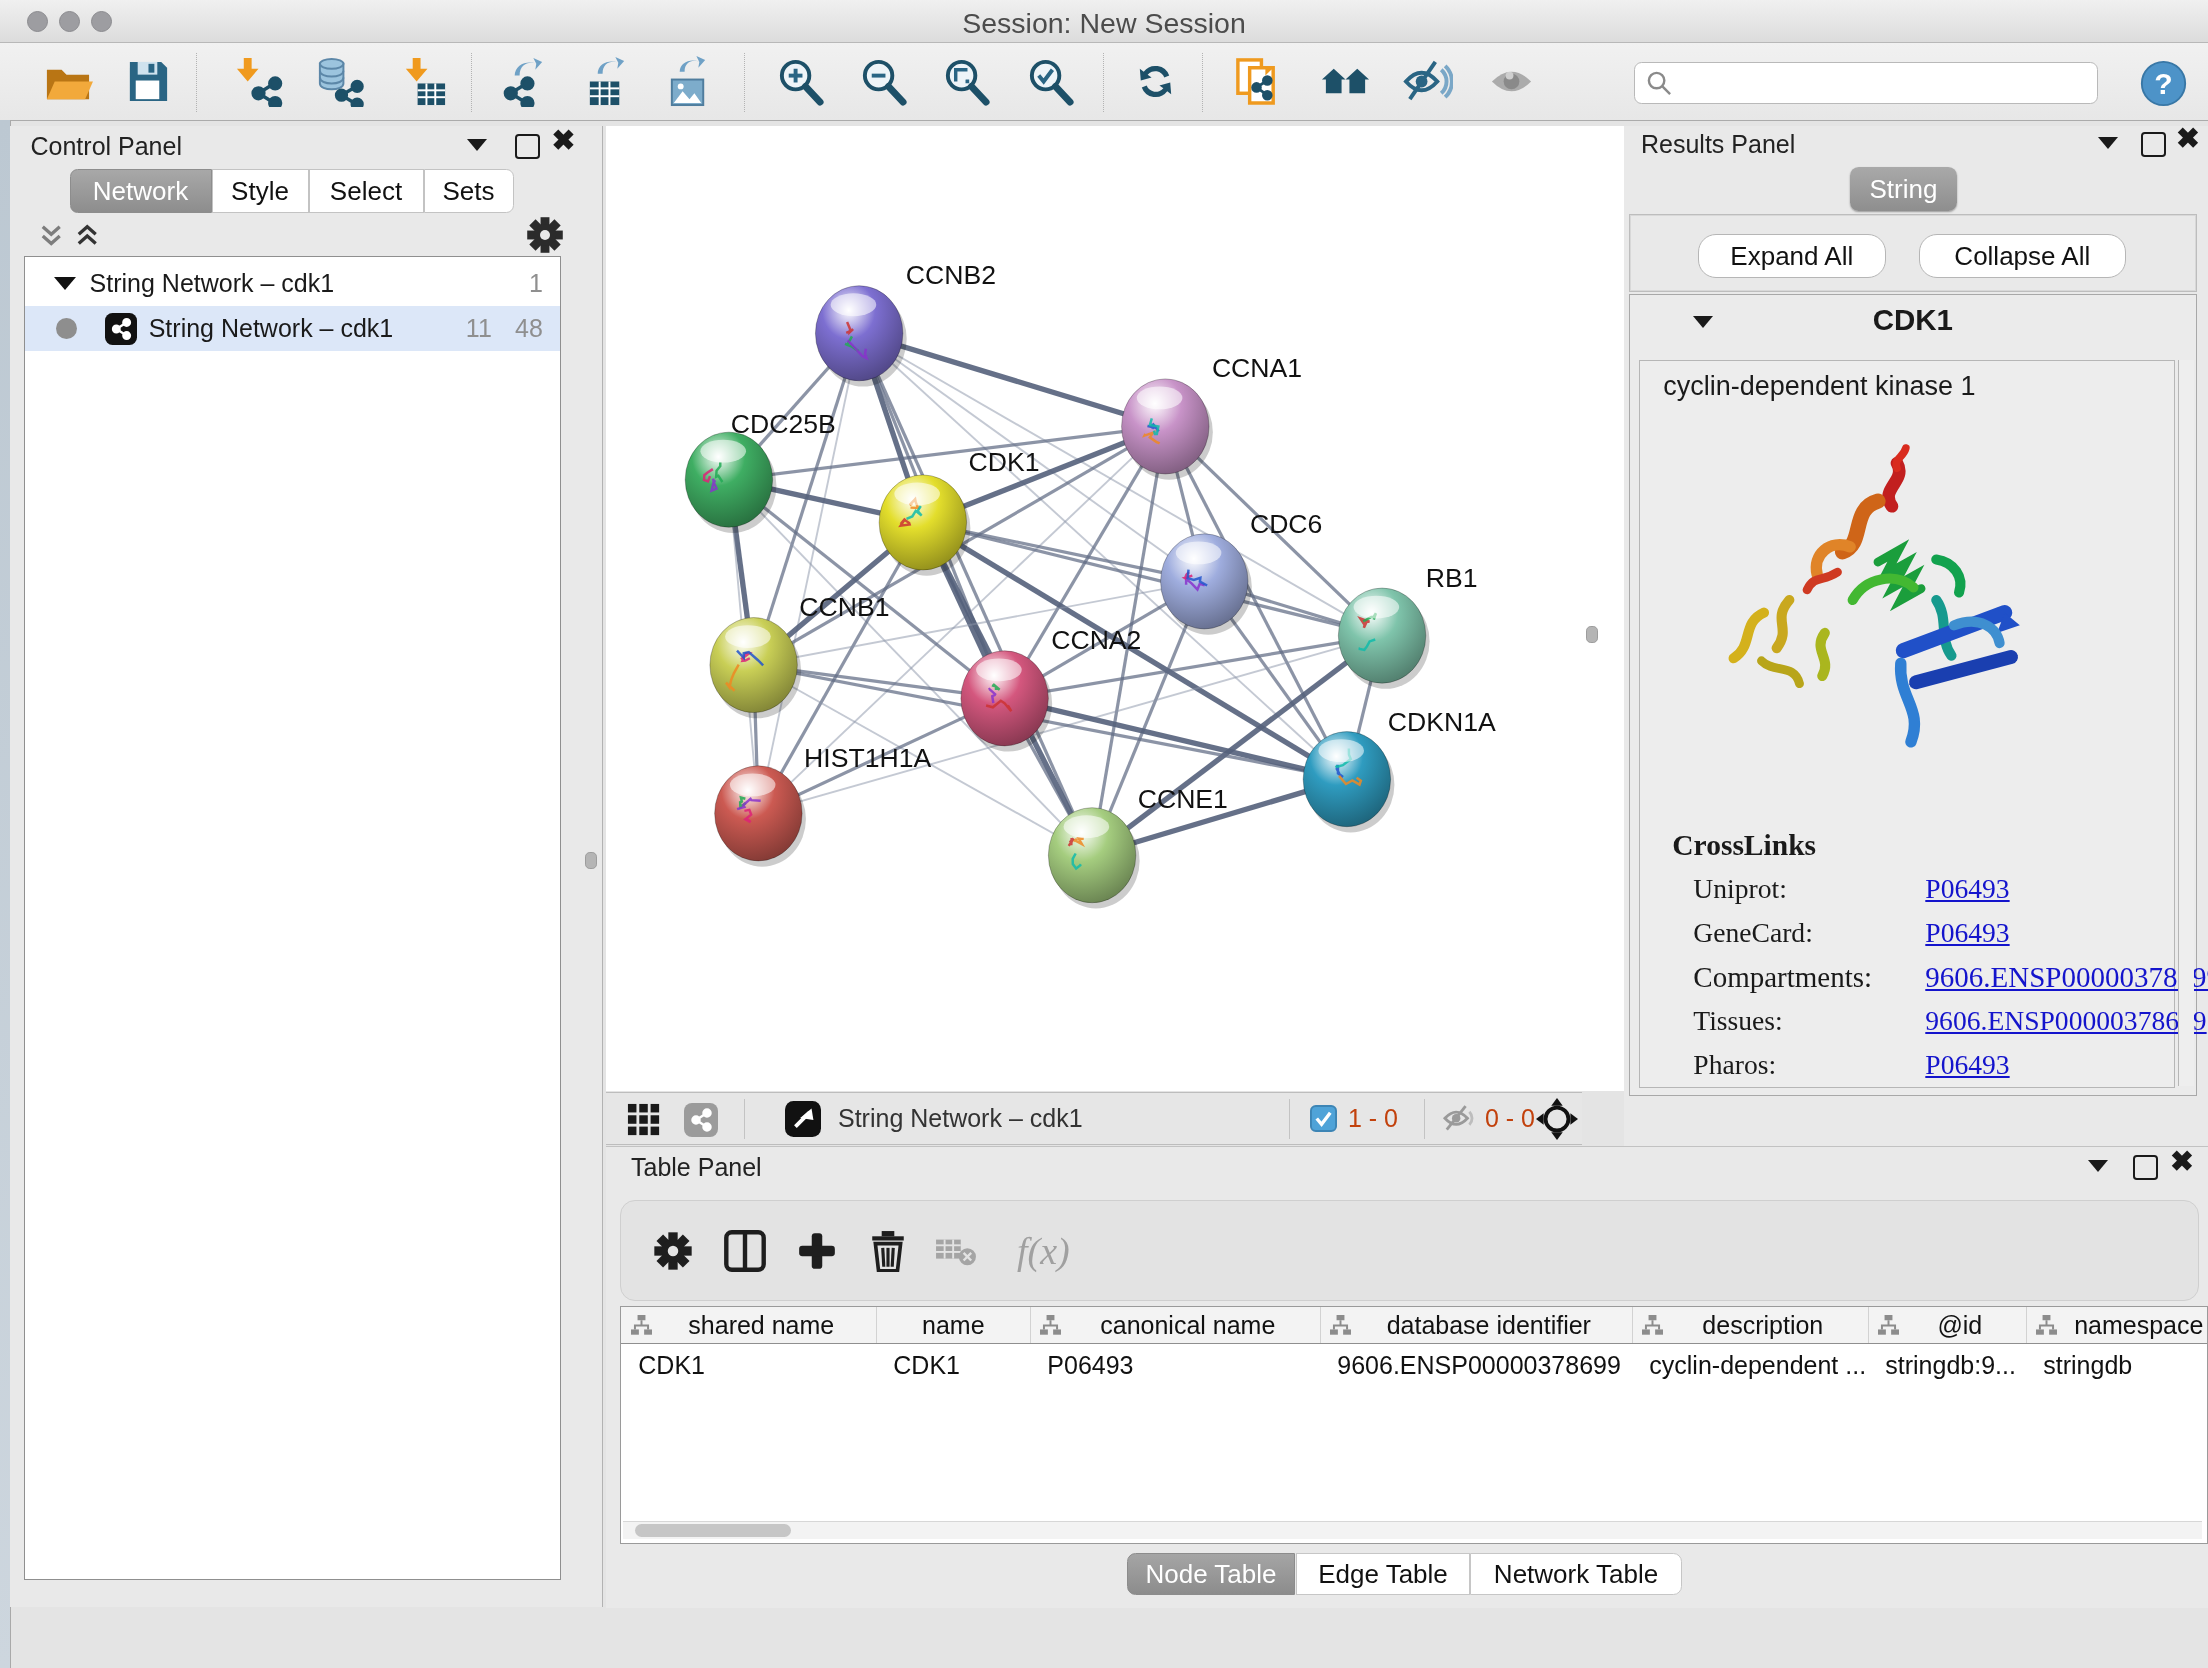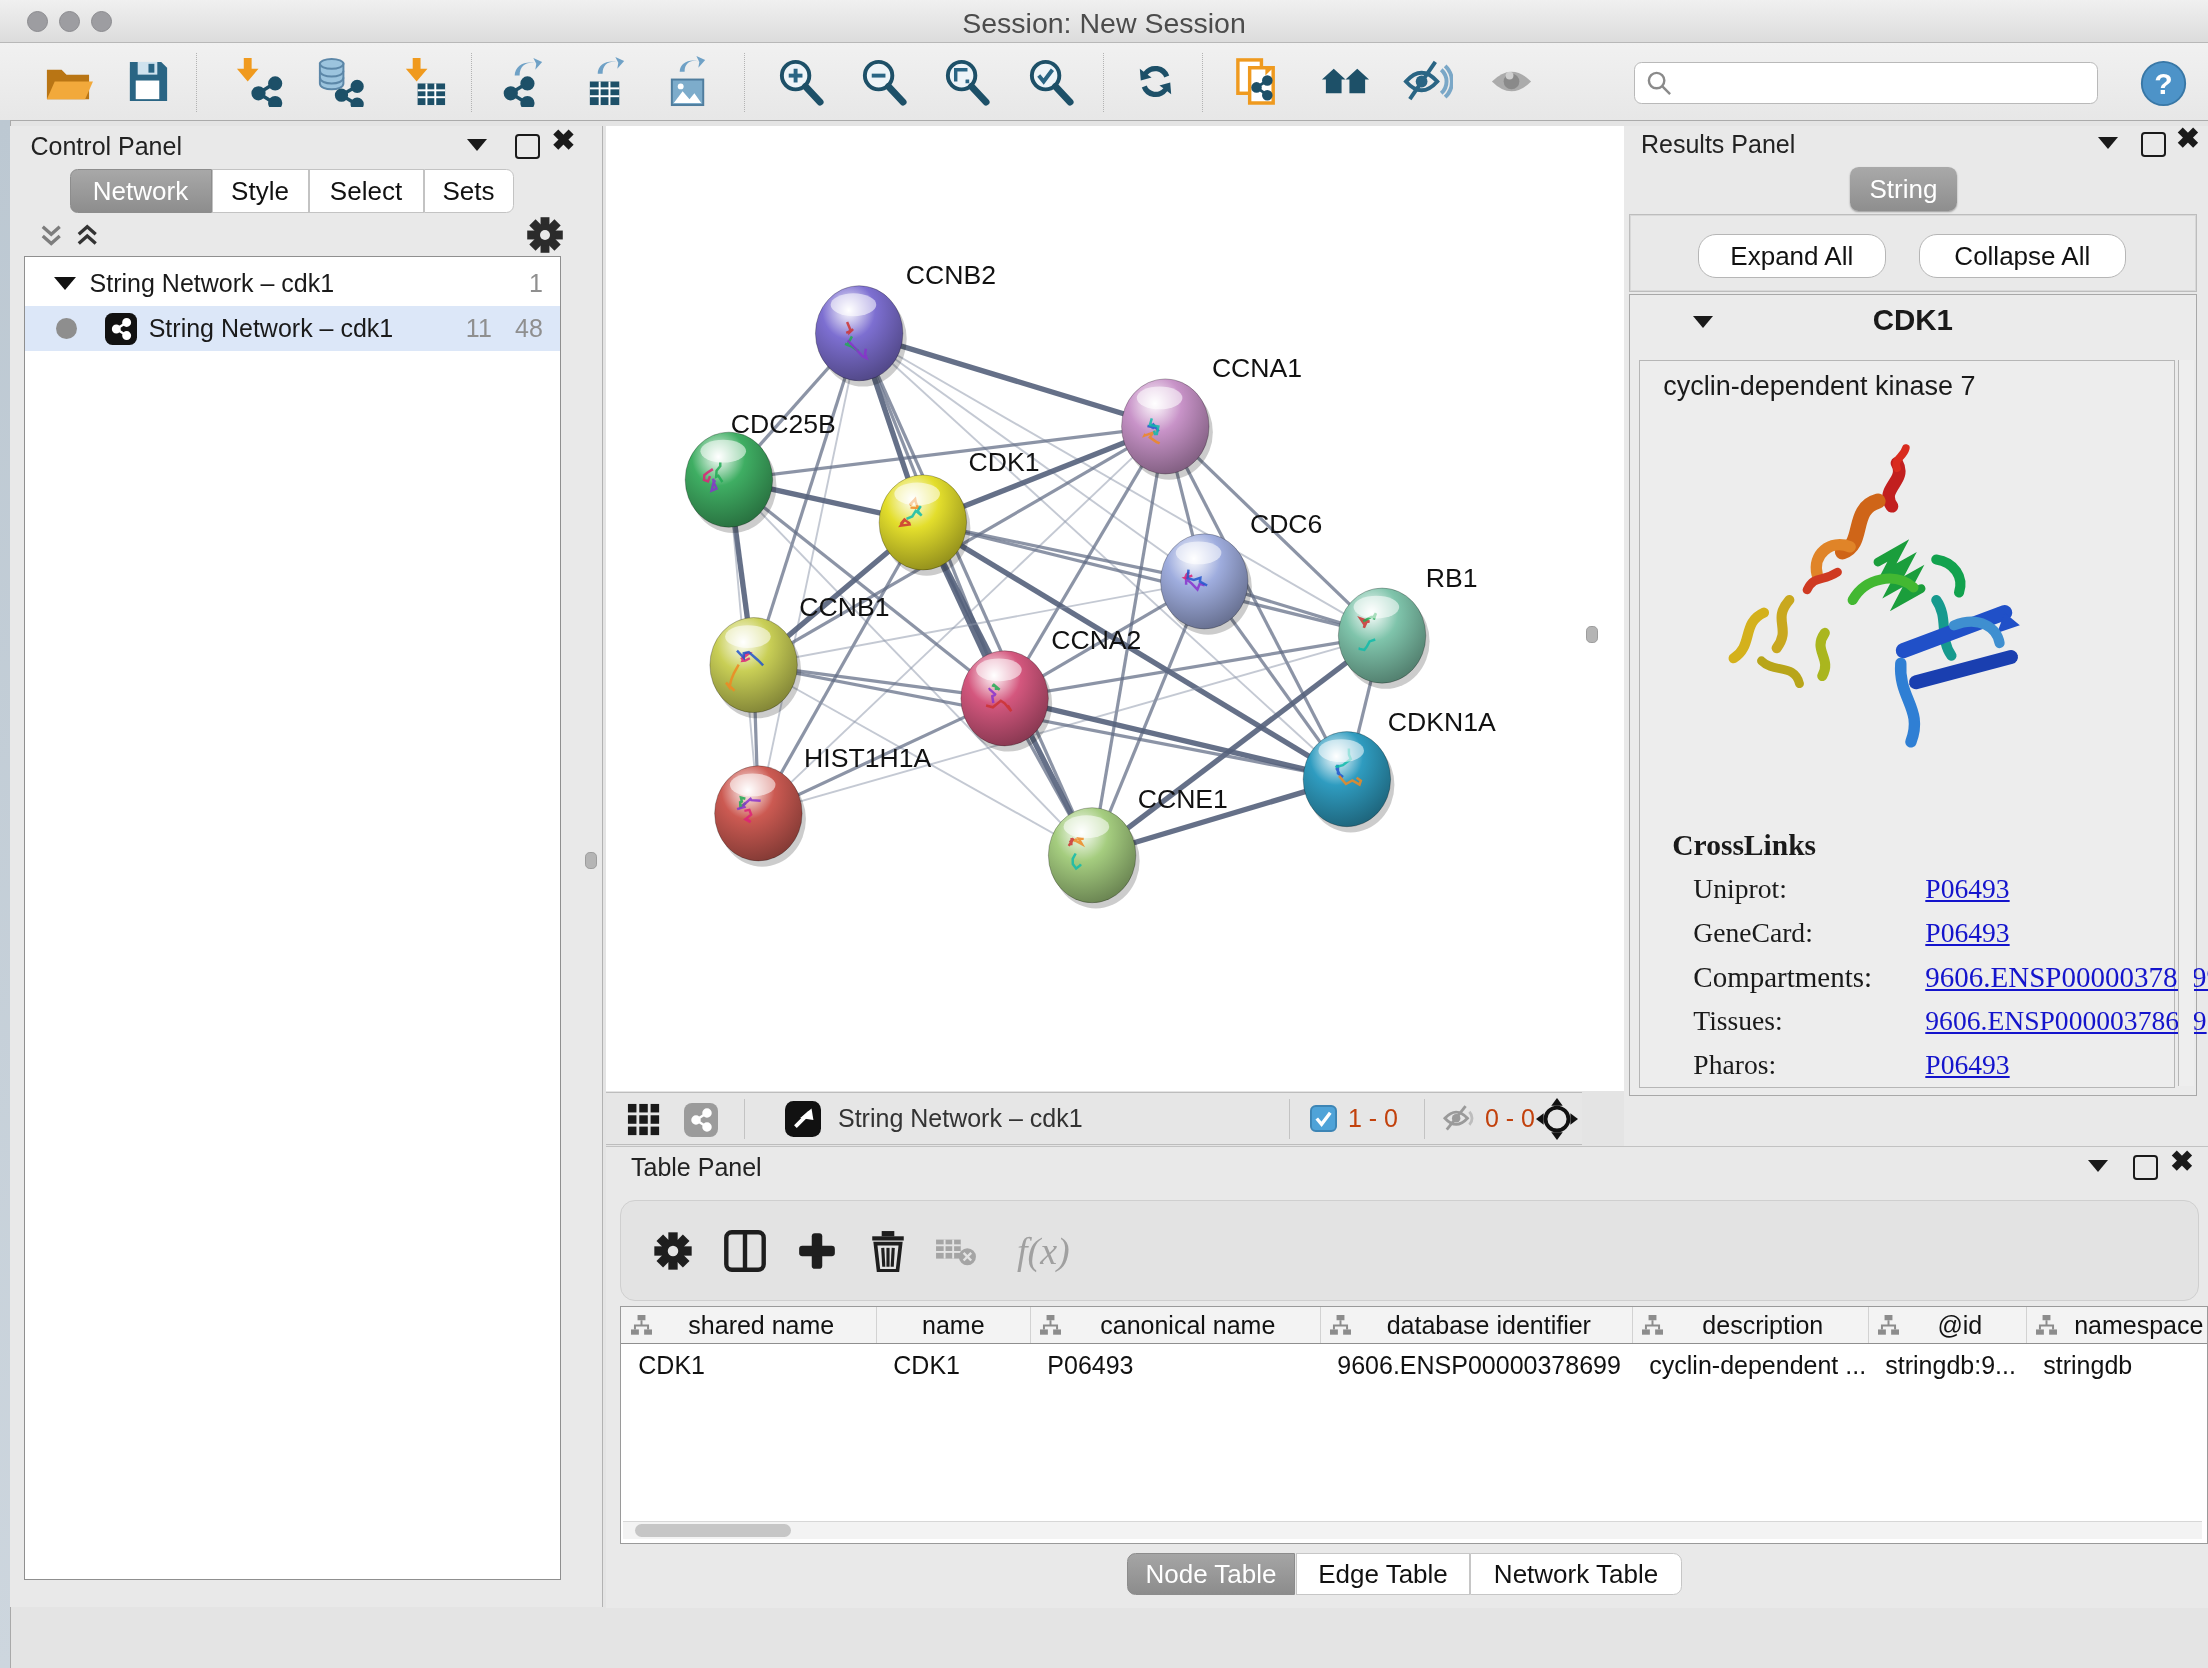--- a/index.html
+++ b/index.html
@@ -653,21 +653,21 @@
         </div>
     </div>
 
     <div class="rp-box2">
       <div style="position:absolute;left:63px;top:21px">
         <div class="tri-down"></div>
         </div>
       <div style="position:absolute;left:0;top:7.6px;width:100%;text-align:center;font-size:29.5px;font-weight:bold">CDK1</div>
 
       <div class="rp-inner">
-        <div style="position:absolute;left:23px;top:9.5px;font-size:27px">cyclin-dependent kinase 7</div>
+        <div style="position:absolute;left:23px;top:9.5px;font-size:27px">cyclin-dependent kinase 1</div>
 
         <svg style="position:absolute;left:48px;top:49px" width="380" height="380" viewBox="0 0 300 300" fill="none" stroke-linecap="round">
           <path d="M165,42 c8,14 -14,20 -4,34" stroke="#c21f1f" stroke-width="10"></path>
           <path d="M172,30 c-2,8 -10,8 -7,16" stroke="#d92b1e" stroke-width="6"></path>
           <path d="M150,72 c-22,6 -10,34 -28,40" stroke="#cf6518" stroke-width="12"></path>
           <path d="M128,108 c-16,-6 -30,6 -26,22" stroke="#e08428" stroke-width="9"></path>
           <path d="M118,128 c-12,8 -18,2 -24,14" stroke="#cf3a22" stroke-width="7"></path>
           <path d="M60,160 c-18,8 -8,26 -24,36" stroke="#d4b11c" stroke-width="8"></path>
           <path d="M80,150 c-14,16 2,22 -10,38" stroke="#c9a81e" stroke-width="8"></path>
           <path d="M58,198 c10,10 26,2 30,18" stroke="#b8a51a" stroke-width="7"></path>

